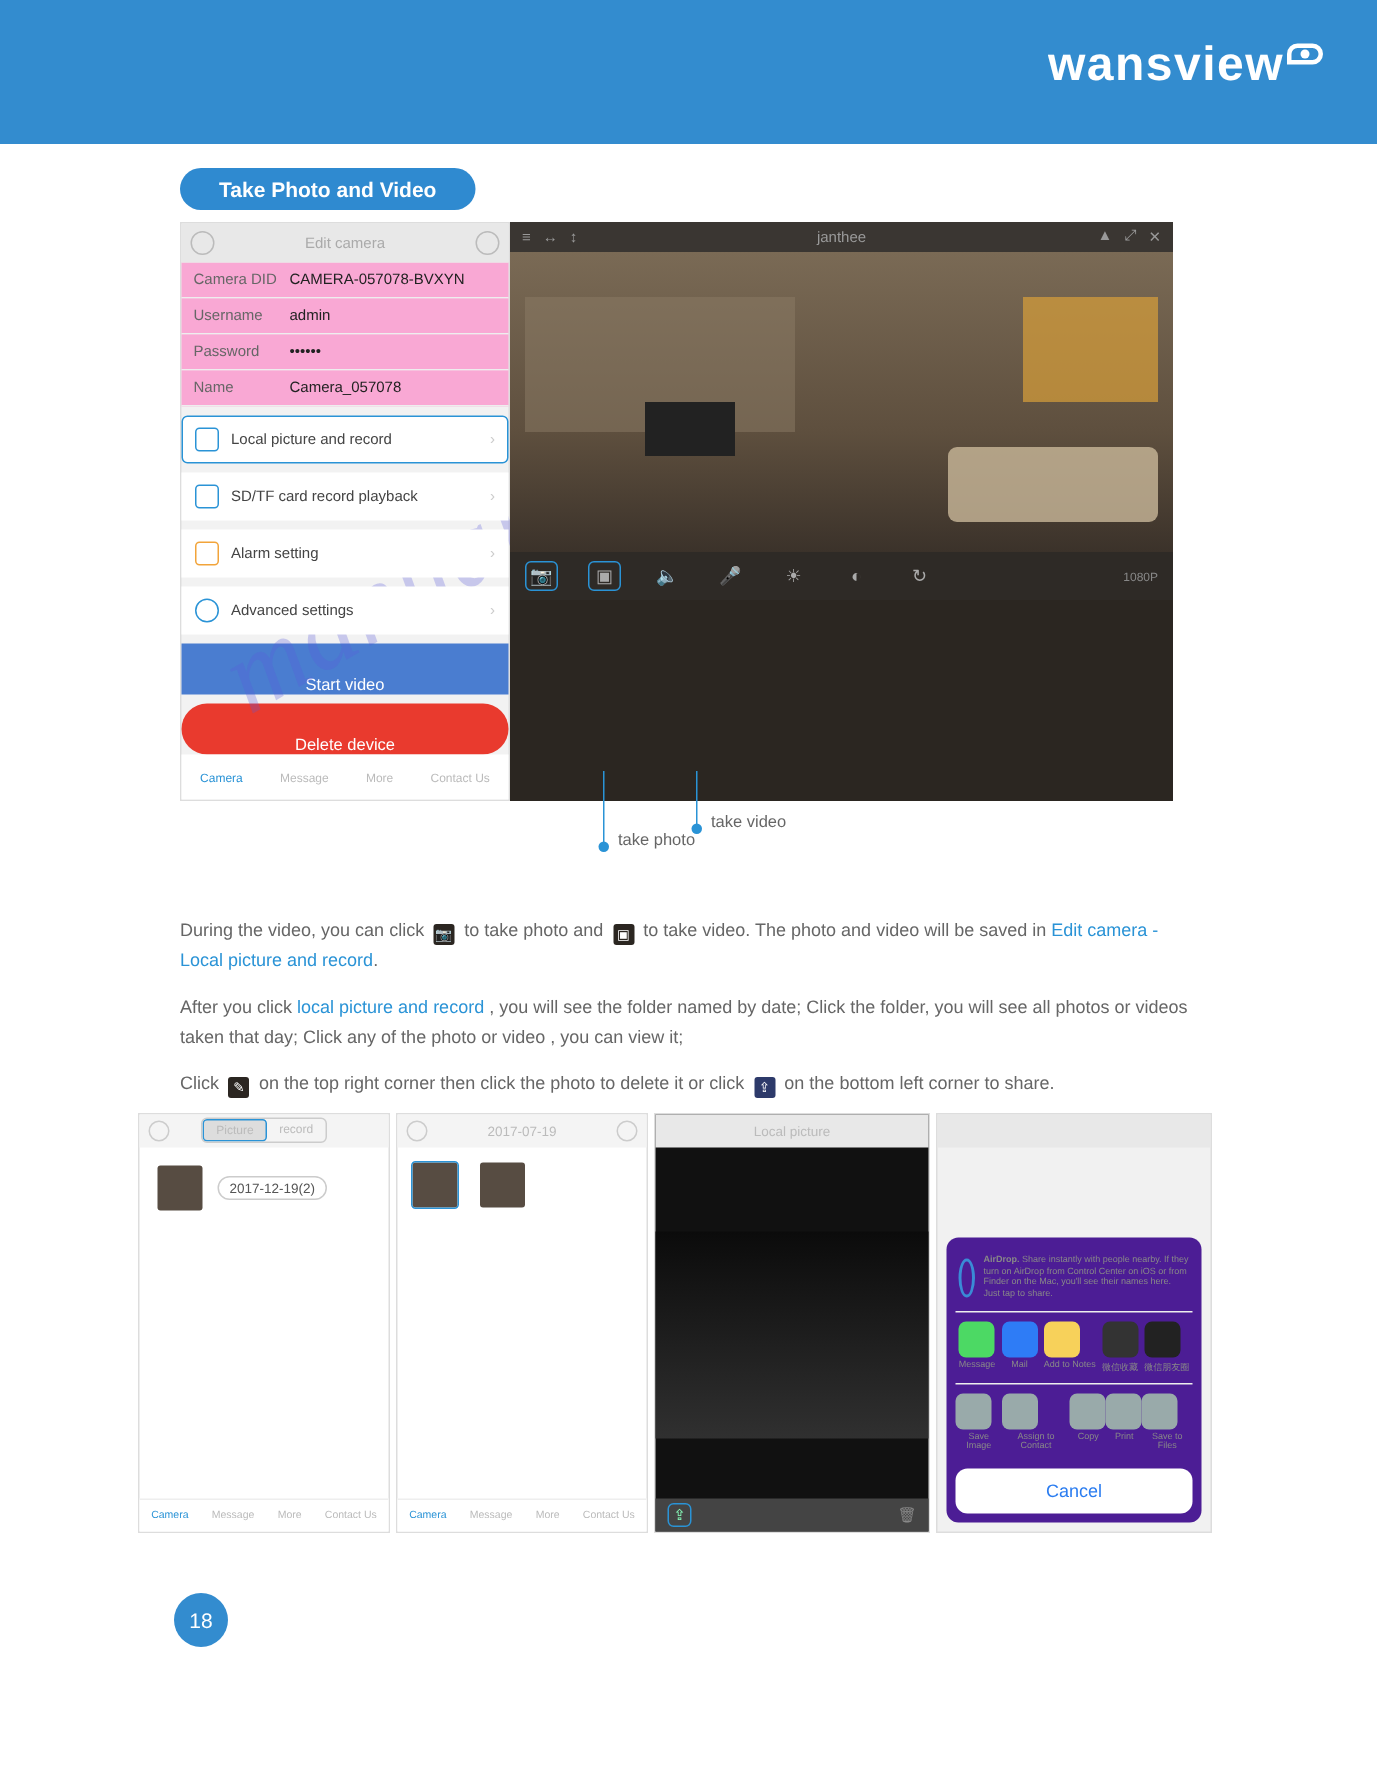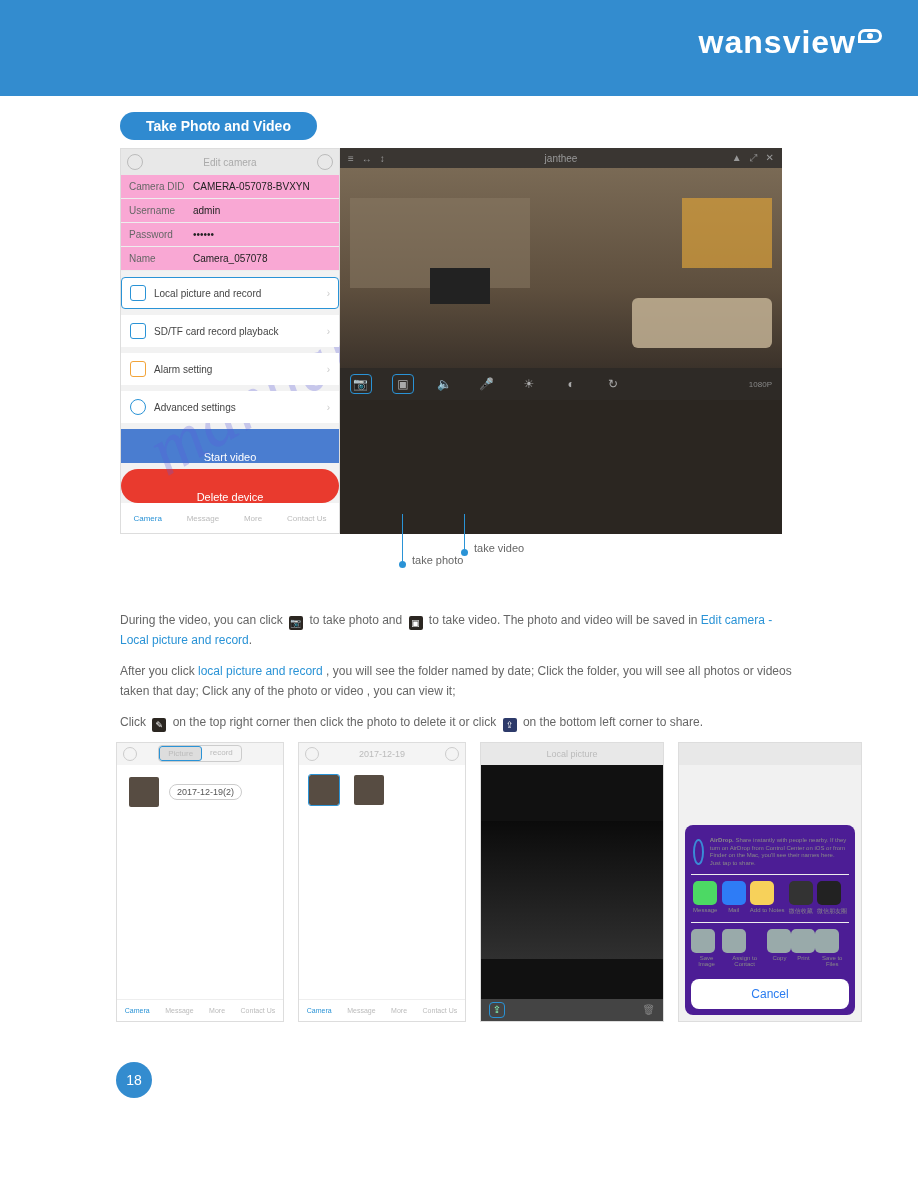--- a/index.html
+++ b/index.html
@@ -65,21 +65,21 @@
   .guide2lbl { position: absolute; left: 354px; top: 8px; font-size: 11px; color: #666; }
 
   
   .body-text { margin: 20px 80px 0 80px; font-size: 12px; color: #666; line-height: 1.7; }
   .body-text .hi { color: #2a93d6; }
   .body-text p { margin-bottom: 10px; }
   .inline-ic { display: inline-block; width: 14px; height: 14px; background: #2b2621; color: #fff; font-size: 9px; text-align: center; line-height: 14px; border-radius: 2px; vertical-align: -2px; margin: 0 3px; }
   .inline-ic.blue { background: #2d3a6a; }
 
   
-  .row2 { display: flex; gap: 14px; margin-left: 76px; margin-top: 6px; }
+  .row2 { display: flex; gap: 4px; margin-left: 52px; margin-top: 6px; }
   .m { border: 1px solid #ddd; background: #fff; position: relative; }
   .m1, .m2 { width: 168px; height: 280px; }
   .m3 { width: 184px; height: 280px; background: #111; }
   .m4 { width: 184px; height: 280px; background: #f1f1f1; }
   .m-top { height: 22px; background: #f4f4f4; display: flex; align-items: center; justify-content: center; color: #bbb; font-size: 9px; position: relative; }
   .m-top .bk { position: absolute; left: 6px; width: 14px; height: 14px; border: 1px solid #ccc; border-radius: 50%; }
   .m-top .ed { position: absolute; right: 6px; width: 14px; height: 14px; border: 1px solid #ccc; border-radius: 50%; }
   .seg { display: inline-flex; border: 1px solid #ccc; border-radius: 4px; overflow: hidden; font-size: 8px; }
   .seg span { padding: 2px 8px; }
   .seg .act { background: #ddd; border: 1px solid #2a93d6; border-radius: 3px; }
@@ -272,21 +272,21 @@
         <span class="act">Camera</span>
         <span>Message</span>
         <span>More</span>
         <span>Contact Us</span>
       </div>
     </div>
 
     <div class="m m2">
       <div class="m-top">
         <span class="bk"></span>
-        <span>2017-12-19</span>
+        <span>2017-07-19</span>
         <span class="ed"></span>
       </div>
       <div style="padding:4px;">
         <span class="thumb box"></span>
         <span class="thumb"></span>
       </div>
       <div class="m-tabs">
         <span class="act">Camera</span>
         <span>Message</span>
         <span>More</span>

